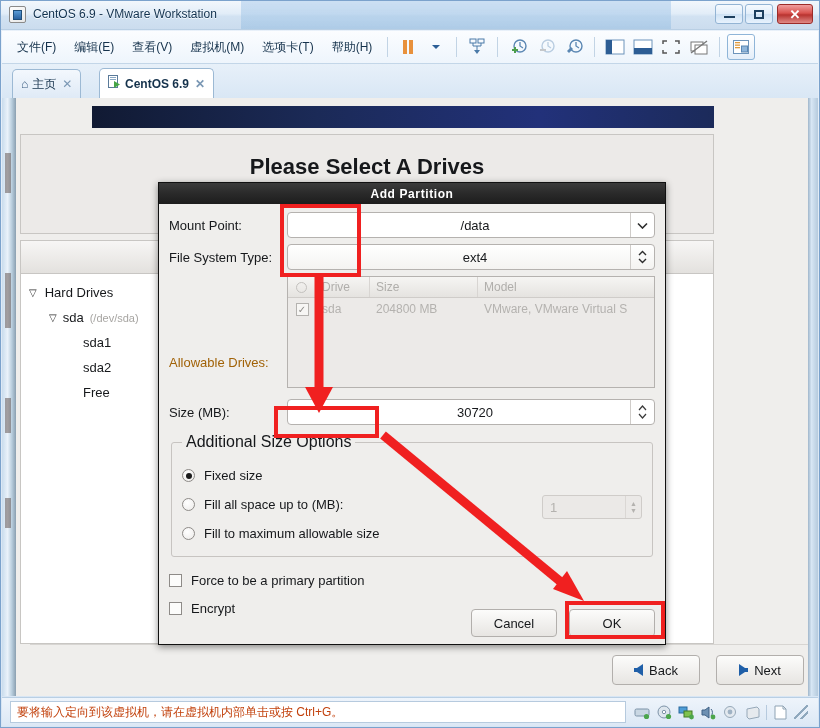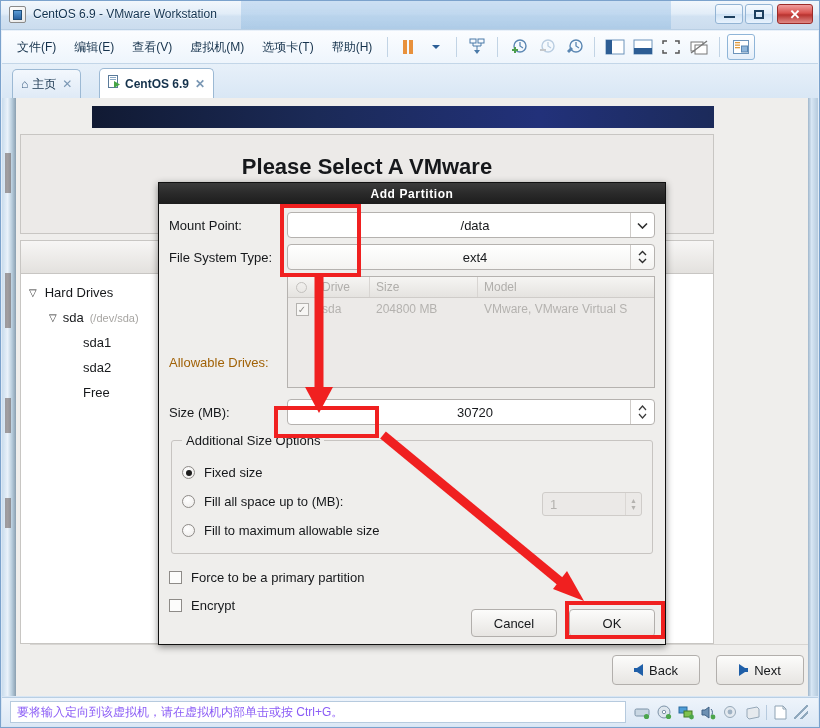--- a/index.html
+++ b/index.html
@@ -271,21 +271,21 @@
     font-size:10px;color:#8d8b88;
   }
   #allowable-label {
     position:absolute; left:10px; top:151px; font-size:13px; color:#a16207;
   }
 
   #fieldset {
     border:1px solid #c7c4c1; border-radius:3px;
     margin-top:8px; padding:10px 10px 8px 10px; position:relative;
   }
-  #fieldset legend { font-size:13px; color:#16181b; padding:0 4px; }
+  #fieldset legend { font-size:16px; color:#16181b; padding:0 4px; }
   .radio-row { display:flex; align-items:center; height:29px; font-size:13px; color:#16181b;}
   .radio {
     width:13px;height:13px;border:1px solid #8e8b88;border-radius:50%;
     background: radial-gradient(circle at 40% 35%, #fff, #eceae8);
     margin-right:9px; display:flex;align-items:center;justify-content:center; flex:0 0 auto;
   }
   .radio.sel::after{content:"";width:6px;height:6px;border-radius:50%;background:#1c1c1c;}
   .chk-row { display:flex; align-items:center; height:28px; font-size:13px; color:#16181b;}
   .chkbox {
     width:13px;height:13px;border:1px solid #8e8b88;background:#fcfcfb;
@@ -325,21 +325,21 @@
   #annot-svg { position:absolute; left:0; top:0; width:820px; height:728px; pointer-events:none; z-index:61;}
 
   
   #statusbar {
     position:absolute; left:1px; bottom:1px; width:816px; height:29px;
     background: linear-gradient(180deg,#eef4fb,#dce8f5);
     border-top:1px solid #b9cfe4;
     display:flex; align-items:center;
   }
   #status-text {
-    margin-left:8px; font-size:12px; color:#8b5cf6;
+    margin-left:8px; font-size:12px; color:#c2410c;
     background:#ffffff; border:1px solid #b6cade; padding:8px 6px;
     height:22px; display:flex; align-items:center; flex:1 1 auto;
   }
   #status-icons { display:flex; align-items:center; gap:5px; padding:0 8px;}
   .sicon { width:17px;height:15px; position:relative; }
   .grip {
     width:14px;height:14px;margin-right:2px;
     background:
       linear-gradient(135deg, transparent 45%, #8fa8bd 45%, #8fa8bd 55%, transparent 55%),
       linear-gradient(135deg, transparent 70%, #8fa8bd 70%, #8fa8bd 80%, transparent 80%);
@@ -490,21 +490,21 @@
     <div id="guest-strip-left">
       <div class="smudge" style="top:55px;height:40px;"></div>
       <div class="smudge" style="top:175px;height:55px;"></div>
       <div class="smudge" style="top:300px;height:35px;"></div>
       <div class="smudge" style="top:400px;height:30px;"></div>
     </div>
 
     <div id="installer">
       <div id="banner"></div>
       <div id="panel-top"></div>
-      <div id="page-heading">Please Select A VMware</div>
+      <div id="page-heading">Please Select A Drives</div>
 
       <div id="device-header">
         <span>Device</span>
       </div>
 
       <div id="device-list">
         <div class="tree-row" style="padding-left:8px">
           <span class="tri-glyph">▽</span>
           <span style="margin-left:8px">Hard Drives</span>
         </div>

